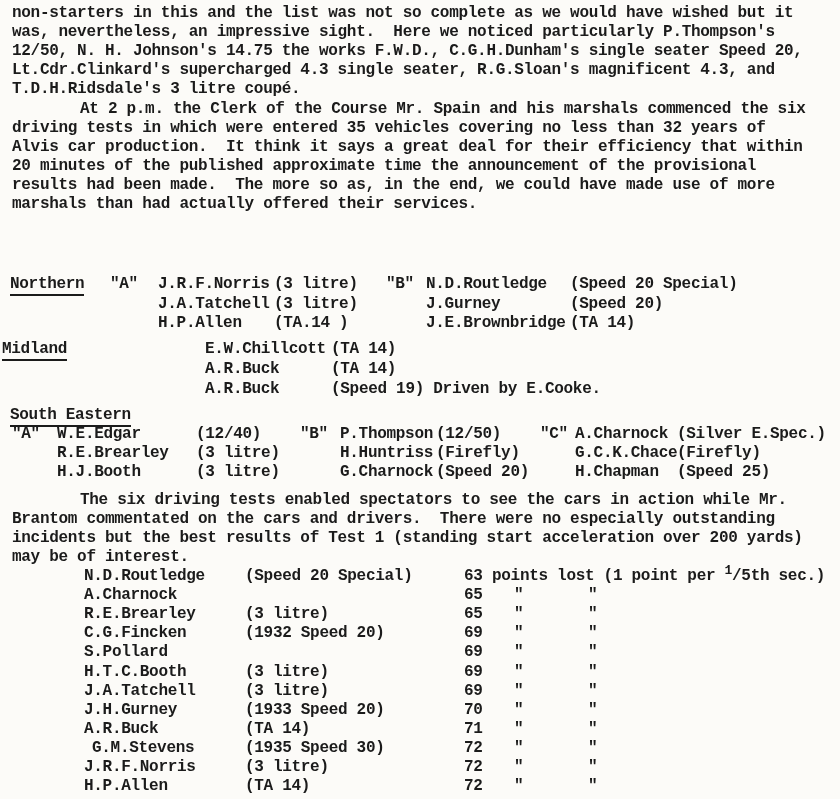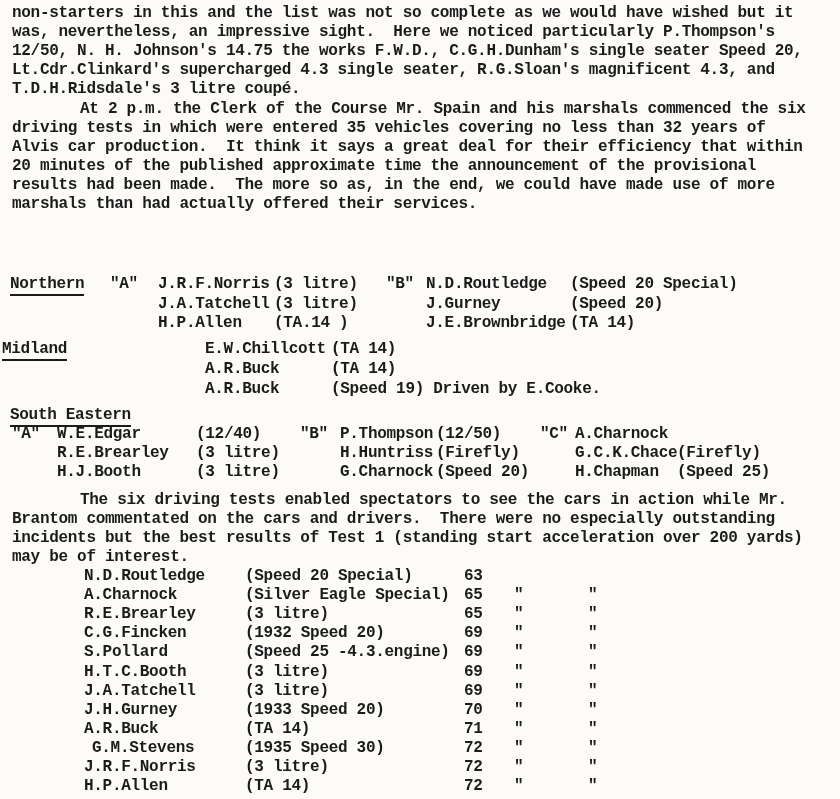--- a/index.html
+++ b/index.html
@@ -89,20 +89,21 @@
     </div>
     <div class="trow" style="top:19px">
       <span class="cell" style="left:12px">"A"</span>
       <span class="cell" style="left:57px">W.E.Edgar</span>
       <span class="cell" style="left:196px">(12/40)</span>
       <span class="cell" style="left:300px">"B"</span>
       <span class="cell" style="left:340px">P.Thompson</span>
       <span class="cell" style="left:436px">(12/50)</span>
       <span class="cell" style="left:540px">"C"</span>
       <span class="cell" style="left:575px">A.Charnock</span>
+      <span class="cell" style="left:677px">(Silver E.Spec.)</span>
     </div>
     <div class="trow" style="top:38px">
       <span class="cell" style="left:57px">R.E.Brearley</span>
       <span class="cell" style="left:196px">(3 litre)</span>
       <span class="cell" style="left:340px">H.Huntriss</span>
       <span class="cell" style="left:436px">(Firefly)</span>
       <span class="cell" style="left:575px">G.C.K.Chace</span>
       <span class="cell" style="left:677px">(Firefly)</span>
     </div>
     <div class="trow" style="top:57px">
@@ -118,45 +119,44 @@
   <div class="para indent" style="top:491px">The six driving tests enabled spectators to see the cars in action while Mr.
 Brantom commentated on the cars and drivers.  There were no especially outstanding
 incidents but the best results of Test 1 (standing start acceleration over 200 yards)
 may be of interest.</div>
 
   <div class="block" style="top:567px">
     <div class="trow" style="top:0">
       <span class="cell" style="left:84px">N.D.Routledge</span>
       <span class="cell" style="left:245px">(Speed 20 Special)</span>
       <span class="cell" style="left:464px">63</span>
+      <span class="cell" style="left:492px"><span>points lost (1 point per </span><span class="sup">1</span><span>/5th sec.)</span></span>
     </div>
     <div class="trow" style="top:19px">
       <span class="cell" style="left:84px">A.Charnock</span>
-      <span class="cell" style="left:245px">(Silver Eagle Special)</span>
       <span class="cell" style="left:464px">65</span>
       <span class="cell" style="left:514px">"</span>
       <span class="cell" style="left:588px">"</span>
     </div>
     <div class="trow" style="top:38px">
       <span class="cell" style="left:84px">R.E.Brearley</span>
       <span class="cell" style="left:245px">(3 litre)</span>
       <span class="cell" style="left:464px">65</span>
       <span class="cell" style="left:514px">"</span>
       <span class="cell" style="left:588px">"</span>
     </div>
     <div class="trow" style="top:57px">
       <span class="cell" style="left:84px">C.G.Fincken</span>
       <span class="cell" style="left:245px">(1932 Speed 20)</span>
       <span class="cell" style="left:464px">69</span>
       <span class="cell" style="left:514px">"</span>
       <span class="cell" style="left:588px">"</span>
     </div>
     <div class="trow" style="top:76px">
       <span class="cell" style="left:84px">S.Pollard</span>
-      <span class="cell" style="left:245px">(Speed 25 -4.3.engine)</span>
       <span class="cell" style="left:464px">69</span>
       <span class="cell" style="left:514px">"</span>
       <span class="cell" style="left:588px">"</span>
     </div>
     <div class="trow" style="top:96px">
       <span class="cell" style="left:84px">H.T.C.Booth</span>
       <span class="cell" style="left:245px">(3 litre)</span>
       <span class="cell" style="left:464px">69</span>
       <span class="cell" style="left:514px">"</span>
       <span class="cell" style="left:588px">"</span>

